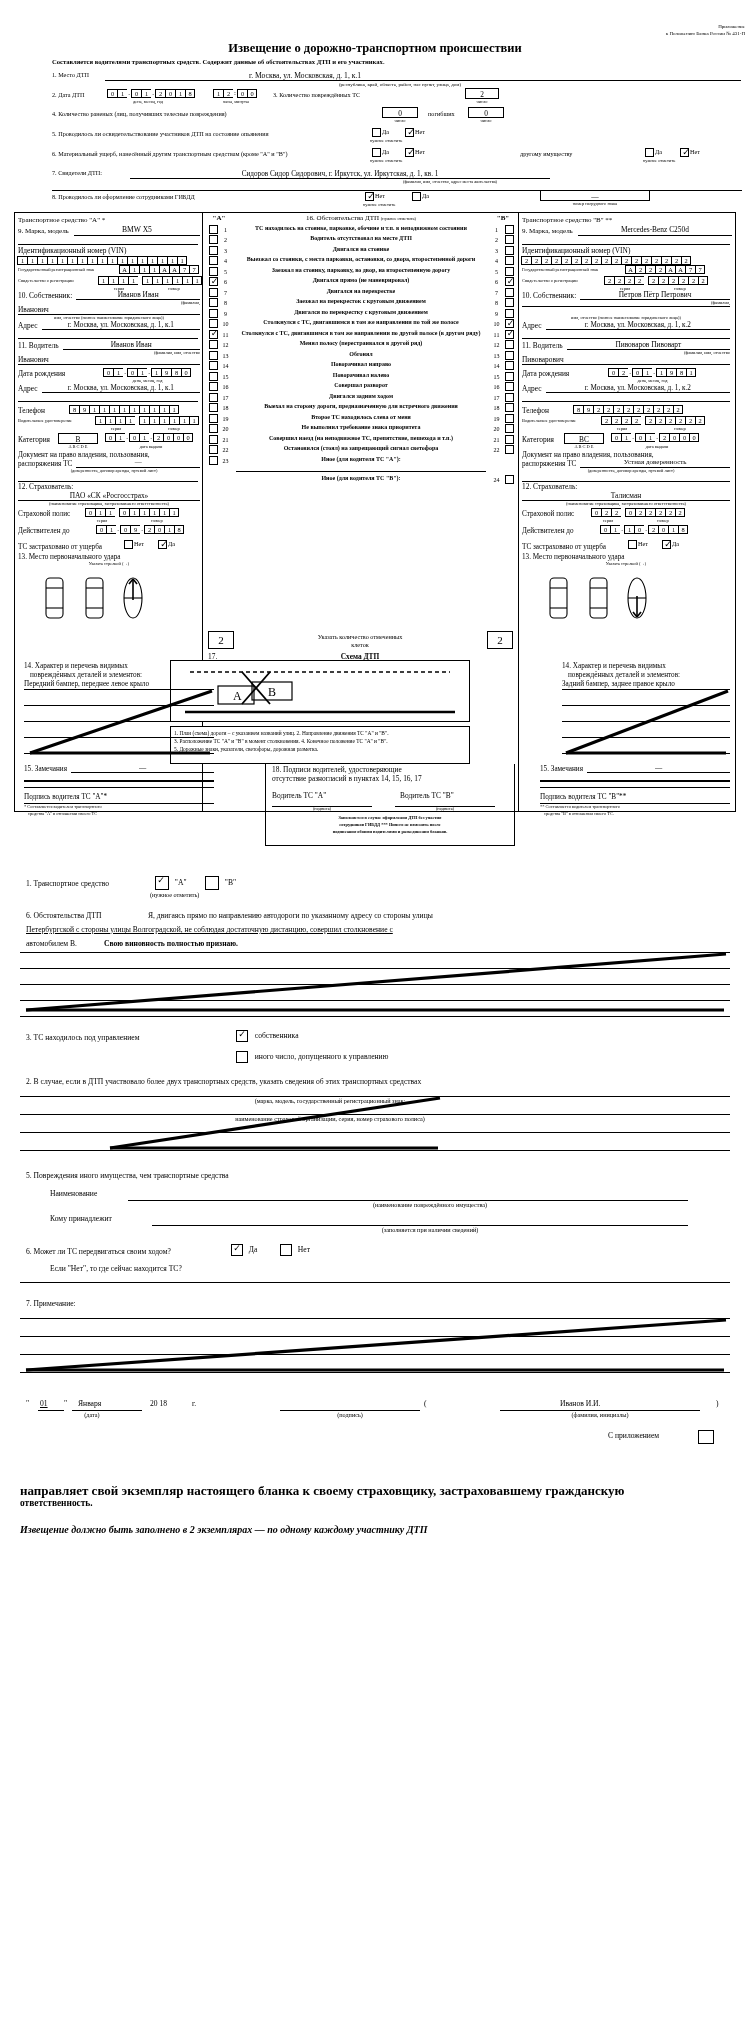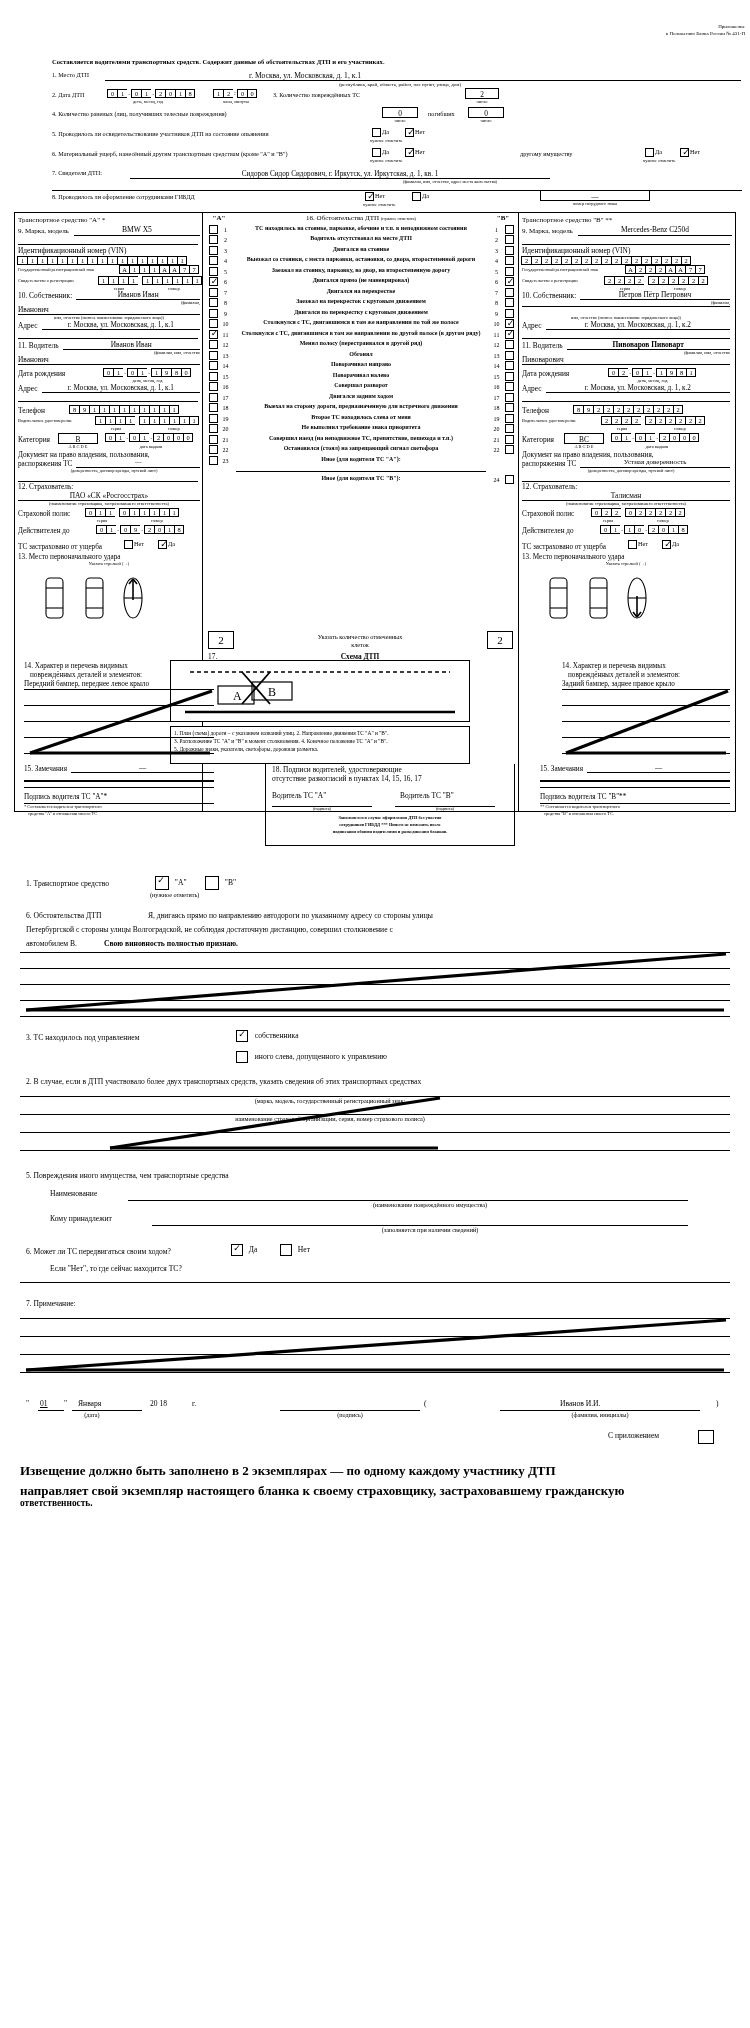--- a/index.html
+++ b/index.html
@@ -58,20 +58,21 @@
   .circ-num { width:11px; text-align:center; font-size:6px; line-height:10px; }
 </style>
 </head>
 <body>
 
 <div class="page">
 
   <div class="abs tiny r" style="left:430px; top:24px; width:315px;">Приложение</div>
   <div class="abs tiny r" style="left:430px; top:31px; width:315px;">к Положению Банка России № 431-П</div>
 
+  <div class="abs c b" style="left:0; top:41px; width:750px; font-size:12.5px;">Извещение о дорожно-транспортном происшествии</div>
   <div class="abs b" style="left:52px; top:58px; width:660px; font-size:6.6px;">Составляется водителями транспортных средств. Содержит данные об обстоятельствах ДТП и его участниках.</div>
 
   <div class="abs sm" style="left:52px; top:72px;">1. Место ДТП</div>
   <div class="abs hline" style="left:105px; top:80px; width:636px;"></div>
   <div class="abs c" style="left:105px; top:72px; width:400px; font-size:7.6px;">г. Москва, ул. Московская, д. 1, к.1</div>
   <div class="abs c tiny" style="left:200px; top:82px; width:400px;">(республика, край, область, район, нас  пункт, улица, дом)</div>
 
   <div class="abs sm" style="left:52px; top:92px;">2. Дата ДТП</div>
   <div class="abs" style="left:107px; top:89px;">
     <div class="cells">
@@ -654,21 +655,21 @@
   <div class="abs uline" style="left:522px; top:306px; width:208px; font-size:7.4px;"></div>
   <div class="abs c xtiny" style="left:522px; top:316px; width:208px;">имя, отчество (полное наименование юридического лица))</div>
   <div class="abs" style="left:522px; top:321px; display:flex; align-items:flex-end; width:208px;">
     <span style="font-size:7.4px;">Адрес</span>
     <span class="uline" style="flex:1; margin-left:4px; font-size:7.2px; text-align:center;">г. Москва, ул. Московская, д. 1, к.2</span>
   </div>
   <div class="abs hline" style="left:522px; top:338px; width:208px;"></div>
 
   <div class="abs" style="left:522px; top:341px; display:flex; align-items:flex-end; width:208px;">
     <span style="font-size:7.4px;">11. Водитель</span>
-    <span class="uline" style="flex:1; margin-left:4px; font-size:7.4px; text-align:center;font-weight:bold;">Пивоваров Пивоварт</span>
+    <span class="uline" style="flex:1; margin-left:4px; font-size:7.4px; text-align:center;">Пивоваров Пивоварт</span>
   </div>
   <div class="abs r xtiny" style="left:522px; top:351px; width:208px;">(фамилия, имя, отчество</div>
   <div class="abs uline" style="left:522px; top:356px; width:208px; font-size:7.4px;">Пивоварович</div>
 
   <div class="abs" style="left:522px; top:370px; font-size:7.4px;">Дата рождения</div>
   <div class="abs" style="left:608px; top:368px;">
     <div class="cells" id="dobB">
         <div class="cell">0</div>
         <div class="cell">2</div>
         <div class="sep">.</div>
@@ -902,42 +903,42 @@
     <span class="md" style="margin-left:4px;">"А"</span>
   </div>
   <div class="abs" style="left:205px; top:876px;">
     <span class="cb" style="width:14px; height:14px;"></span>
     <span class="md" style="margin-left:4px;">"В"</span>
   </div>
   <div class="abs sm" style="left:150px; top:892px;">(нужное отметить)</div>
 
   <div class="abs md" style="left:26px; top:912px;">6. Обстоятельства ДТП</div>
   <div class="abs md" style="left:148px; top:912px;">Я, двигаясь прямо по направлению автодороги по указанному адресу со стороны улицы</div>
-  <div class="abs md" style="left:26px; top:926px;">Петербургской с стороны улицы Волгоградской, не соблюдая достаточную дистанцию, совершил столкновение с</div>
+  <div class="abs md" style="left:26px; top:926px;text-decoration:underline;">Петербургской с стороны улицы Волгоградской, не соблюдая достаточную дистанцию, совершил столкновение с</div>
   <div class="abs md" style="left:26px; top:940px;">автомобилем В.</div>
   <div class="abs md b" style="left:104px; top:940px;">Свою виновность полностью признаю.</div>
 
   <div class="abs hline" style="left:20px; top:952px; width:710px;"></div>
   <div class="abs hline" style="left:20px; top:968px; width:710px;"></div>
   <div class="abs hline" style="left:20px; top:984px; width:710px;"></div>
   <div class="abs hline" style="left:20px; top:1000px; width:710px;"></div>
   <div class="abs hline" style="left:20px; top:1016px; width:710px;"></div>
   <svg class="abs" style="left:20px; top:952px;" width="712" height="70">
     <line x1="706" y1="2" x2="6" y2="58" stroke="#000" stroke-width="3.2"></line>
     <line x1="6" y1="58" x2="704" y2="58" stroke="#000" stroke-width="3.2"></line>
   </svg>
 
   <div class="abs md" style="left:26px; top:1034px;">3. ТС находилось под управлением</div>
   <div class="abs" style="left:236px; top:1030px;">
     <span class="cb on" style="width:12px; height:12px;"></span>
     <span class="md" style="margin-left:5px;">собственника</span>
   </div>
   <div class="abs" style="left:236px; top:1051px;">
     <span class="cb" style="width:12px; height:12px;"></span>
-    <span class="md" style="margin-left:5px;">иного слева, допущенного к управлению</span>
+    <span class="md" style="margin-left:5px;">иного число, допущенного к управлению</span>
   </div>
 
   <div class="abs md" style="left:26px; top:1078px; width:700px;">2. В случае, если в ДТП участвовало более двух транспортных средств, указать сведения об этих транспортных средствах</div>
   <div class="abs hline" style="left:20px; top:1096px; width:710px;"></div>
   <div class="abs c sm" style="left:130px; top:1098px; width:400px;">(марка, модель, государственный регистрационный знак;</div>
   <div class="abs hline" style="left:20px; top:1114px; width:710px;"></div>
   <div class="abs c sm" style="left:130px; top:1116px; width:400px;">наименование страховой организации, серия, номер страхового полиса)</div>
   <div class="abs hline" style="left:20px; top:1132px; width:710px;"></div>
   <div class="abs hline" style="left:20px; top:1150px; width:710px;"></div>
   <svg class="abs" style="left:20px; top:1096px;" width="712" height="58">
@@ -989,17 +990,17 @@
   <div class="abs c sm" style="left:280px; top:1412px; width:140px;">(подпись)</div>
   <div class="abs md" style="left:560px; top:1400px;">Иванов И.И.</div>
   <div class="abs hline" style="left:500px; top:1410px; width:200px;"></div>
   <div class="abs c sm" style="left:500px; top:1412px; width:200px;">(фамилия, инициалы)</div>
   <div class="abs md" style="left:424px; top:1400px;">(</div>
   <div class="abs md" style="left:716px; top:1400px;">)</div>
 
   <div class="abs md" style="left:608px; top:1432px;">С приложением</div>
   <div class="abs" style="left:698px; top:1430px; width:16px; height:14px; border:1px solid #000;"></div>
 
-  <div class="abs b" style="left:20px; top:1464px; font-size:13px;">Извещение должно быть заполнено в 2 экземплярах — по одному каждому участнику ДТП</div>
+  <div class="abs b" style="left:20px; top:1524px; font-size:10px;font-style:italic;">Извещение должно быть заполнено в 2 экземплярах — по одному каждому участнику ДТП</div>
   <div class="abs b" style="left:20px; top:1484px; font-size:13px;font-family:Liberation Serif, serif;">направляет свой экземпляр настоящего бланка к своему страховщику, застраховавшему гражданскую</div>
   <div class="abs b" style="left:20px; top:1498px; font-size:9.4px;">ответственность.</div>
 
 </div>
 
 </body></html>

